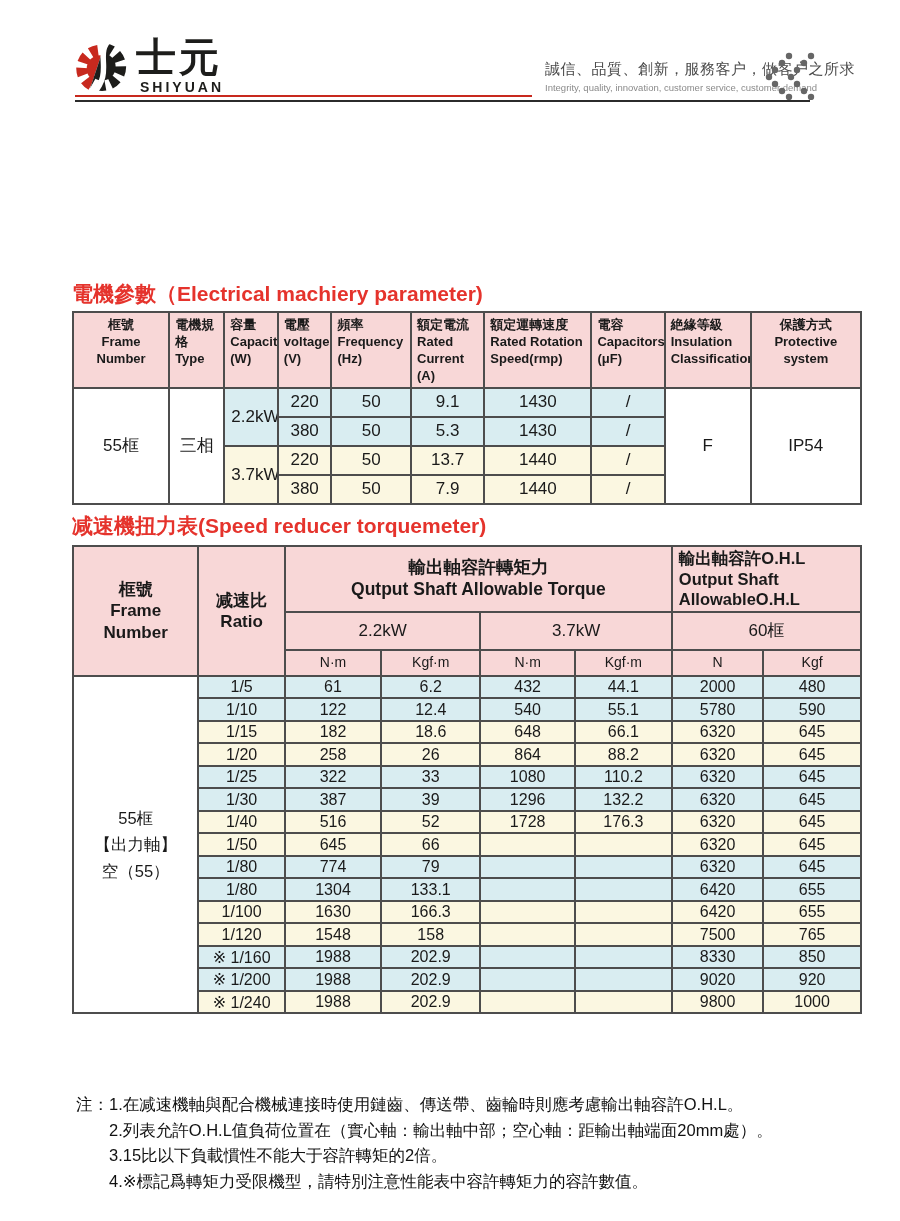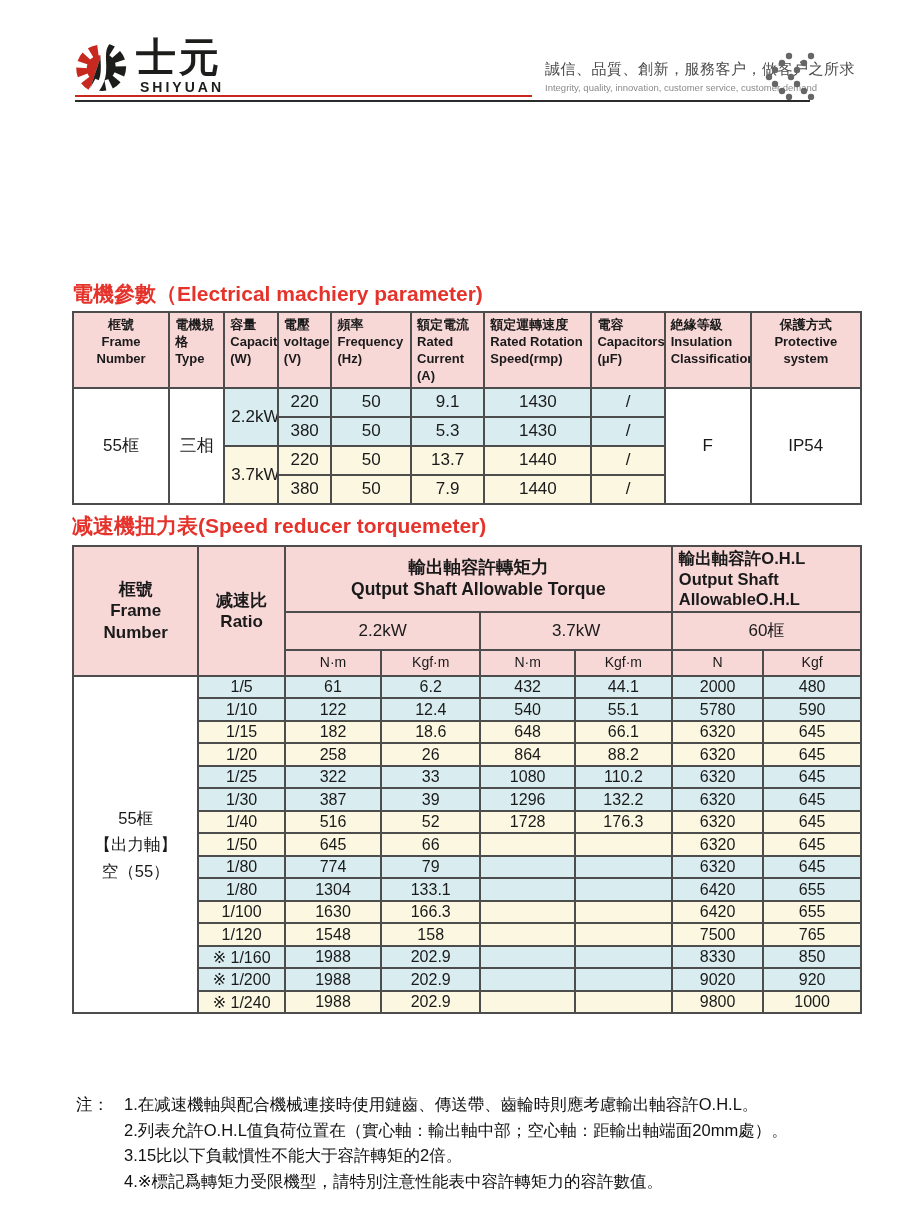--- a/index.html
+++ b/index.html
@@ -54,21 +54,21 @@
   .t2 .hp{font-size:17px;font-weight:400;text-align:center;height:34px;vertical-align:middle;}
   .t2 .hu{font-size:14px;font-weight:400;text-align:center;height:22px;vertical-align:middle;}
   .t2 td{font-size:16px;text-align:center;height:20.5px;padding:0 2px;}
   .t2 td.frame-cell{background:#fff;white-space:pre-line;font-size:16.5px;line-height:1.6;
                     vertical-align:middle;text-align:center;}
 
   
   .notes{position:absolute;left:76px;top:1092px;width:810px;display:flex;
          font-size:16.5px;line-height:1.55;color:#111;}
   .notes-prefix{white-space:nowrap;font-weight:400;}
-  .notes-list div{white-space:nowrap;margin-left:15px;}
+  .notes-list div{white-space:nowrap;}
 </style>
 </head>
 <body>
 
 <div class="page">
 
   <div class="logo">
     <svg width="58" height="60" viewBox="0 0 64 66">
       <defs>
         <clipPath id="gL">

